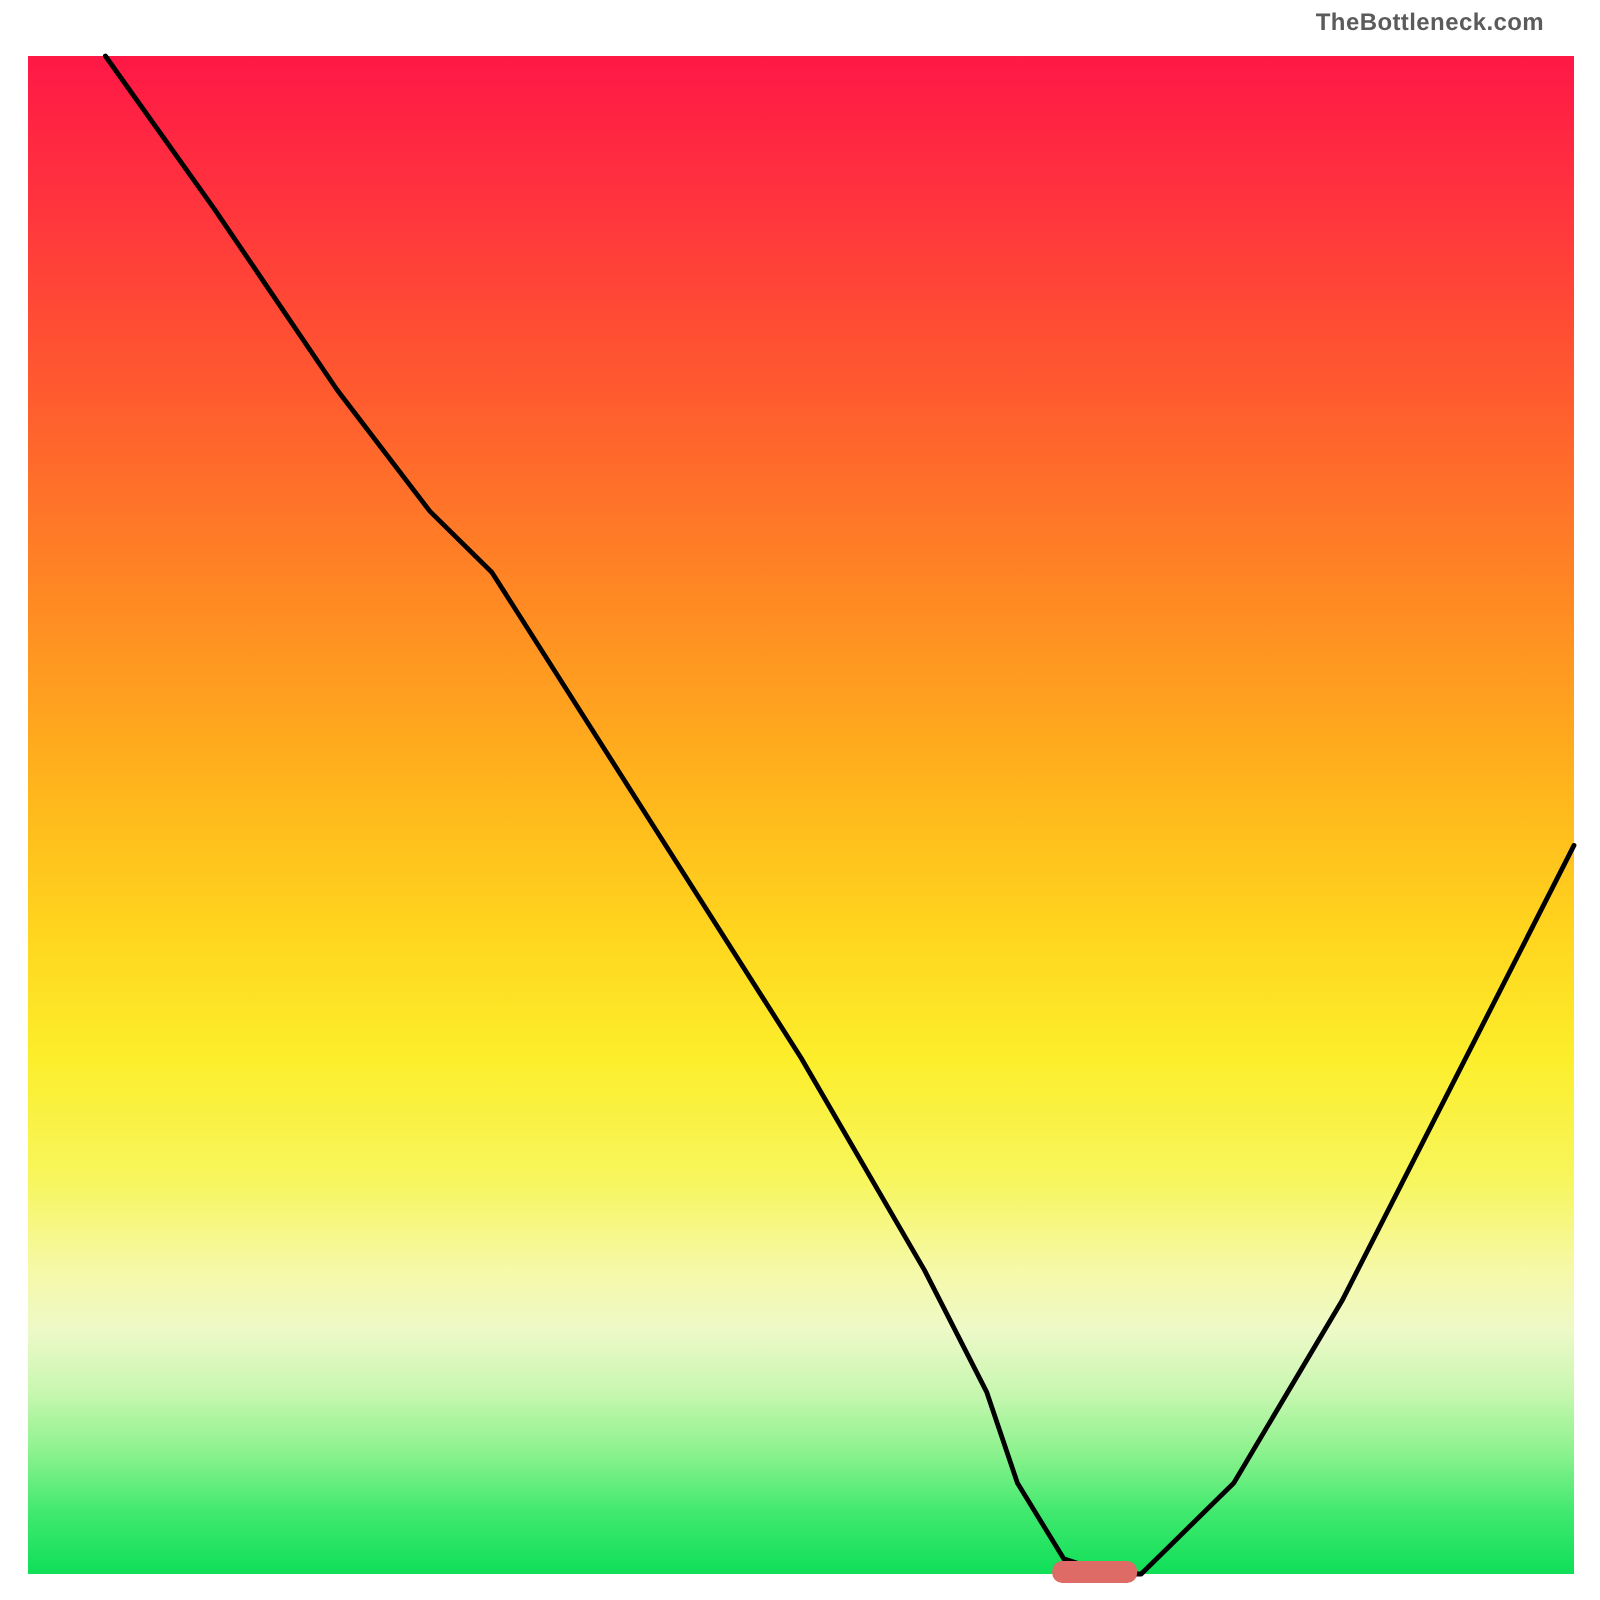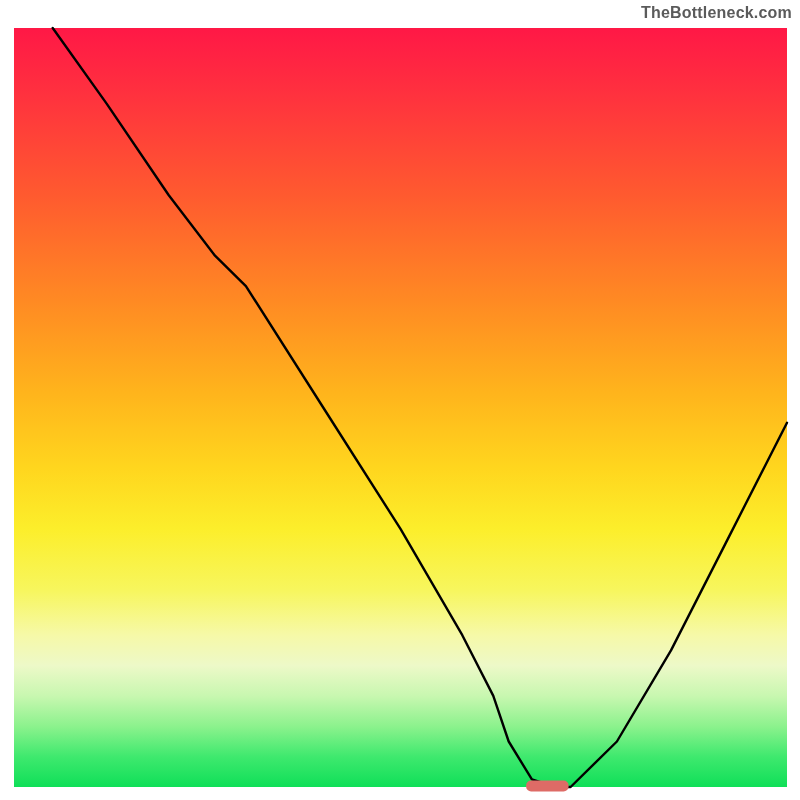--- a/index.html
+++ b/index.html
@@ -37,22 +37,22 @@
       #edf9c8 84%,
       #c8f7b0 88%,
       #8cf28d 92%,
       #3fe96e 96%,
       #0fdf58 100%
     );
   }
   .watermark {
     position: absolute;
     top: 4px;
-    right: 8px;
-    font-size: 16px;
+    right: 28px;
+    font-size: 12px;
     font-weight: 600;
     color: #5b5b5b;
     letter-spacing: 0.2px;
     user-select: none;
   }
   svg.overlay {
     position: absolute;
     left: 14px;
     top: 28px;
     width: 773px;

